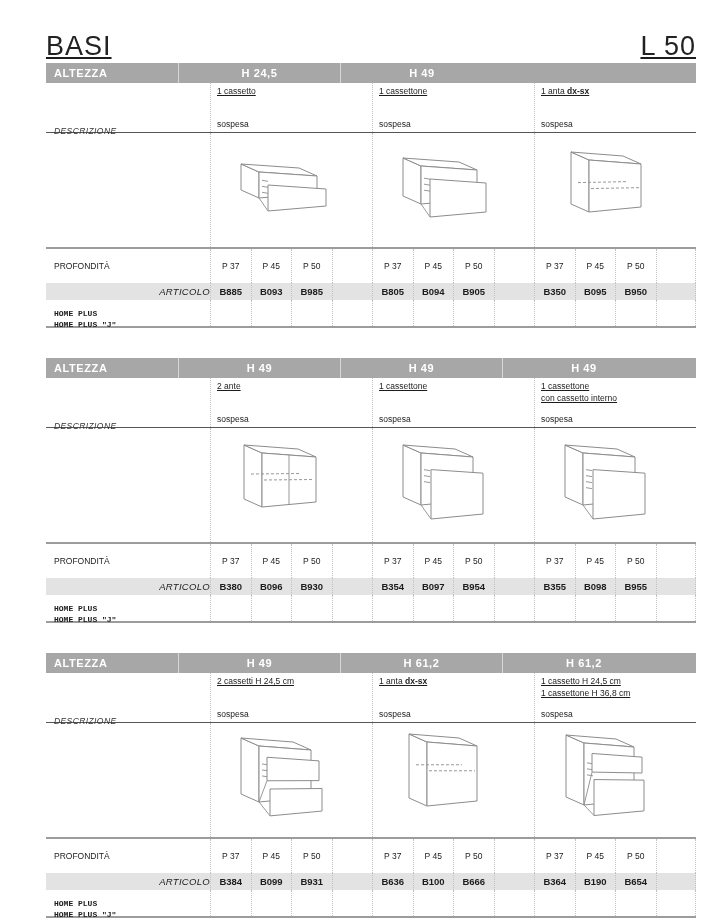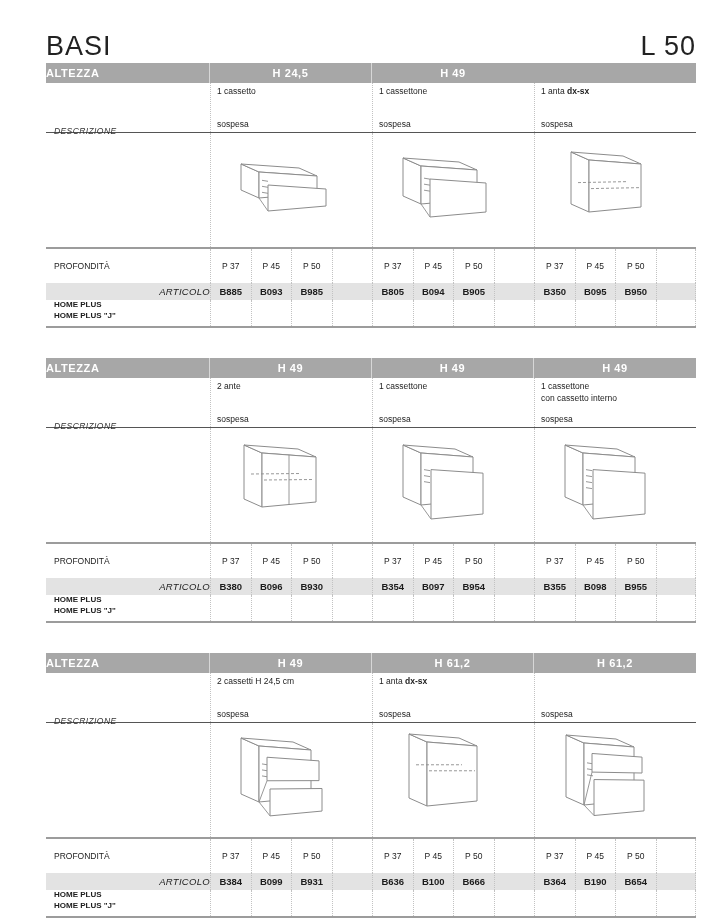--- a/index.html
+++ b/index.html
@@ -1,51 +1,51 @@
 <!DOCTYPE html>
 <html style="--hdr: #a7a7a7; --art: #e3e3e3; --gline: #9c9c9c; --dot: #c2c2c2;"><head>
 <meta charset="utf-8">
 <style>
   html,body{margin:0;padding:0;background:#fff;}
   .page{position:relative;width:726px;height:920px;background:#fff;overflow:hidden;
         font-family:"Liberation Sans",sans-serif;color:#1c1c1c;}
   .content{position:absolute;left:46px;top:0;width:650px;}
   .titlebar{display:flex;justify-content:space-between;align-items:flex-end;
-            margin-top:28px;height:32px;margin-bottom:3px;}
+            margin-top:28px;height:32px;margin-bottom:3px;text-decoration:underline;}
   .title{font-size:27px;font-weight:400;letter-spacing:1px;color:#222;line-height:1;}
   .tbl{width:650px;}
   .tbl + .tbl{margin-top:30px;}
   
   .hdr{height:20px;background:var(--hdr,#a7a7a7);display:flex;color:#fff;
        font-weight:bold;font-size:11px;letter-spacing:.6px;}
-  .hdr-c0{width:164px;display:flex;align-items:center;box-sizing:border-box;
+  .hdr-c0{width:133px;display:flex;align-items:center;padding-left:8px;box-sizing:border-box;
           border-right:1px solid rgba(255,255,255,.55);}
   .hdr-ch{width:162px;display:flex;align-items:center;justify-content:center;box-sizing:border-box;}
   .hdr-ch:not(:last-child){border-right:1px solid rgba(255,255,255,.55);}
   
   .desc-row{display:flex;height:49px;border-bottom:1px solid #555;font-size:8.5px;}
   .desc-label{width:164px;display:flex;align-items:center;padding-left:8px;box-sizing:border-box;
               font-style:italic;letter-spacing:.4px;color:#333;margin-top:46px;}
   .desc-col{width:162px;box-sizing:border-box;border-left:1px dotted var(--dot,#c2c2c2);
-            position:relative;padding:3px 4px 0 6px;}
+            position:relative;padding:3px 4px 0 6px;text-decoration:underline;}
   .desc-top{line-height:1.4;}
   .mounting{position:absolute;left:6px;bottom:3px;}
   
   .draw-row{display:flex;height:114px;border-bottom:2px solid var(--gline,#9c9c9c);}
   .draw-label{width:164px;}
   .draw-col{width:162px;box-sizing:border-box;border-left:1px dotted var(--dot,#c2c2c2);
             display:flex;align-items:center;justify-content:center;}
   
   .prof-row{display:flex;height:34px;align-items:center;font-size:8.5px;}
   .art-row{display:flex;height:17px;align-items:center;font-size:9.5px;background:var(--art,#e3e3e3);text-align:right;}
   .hp-row{display:flex;height:26px;border-bottom:2px solid var(--gline,#9c9c9c);
           font-size:8px;font-weight:bold;}
   .row-label{width:164px;box-sizing:border-box;padding-left:8px;}
   .row-label.it{font-style:italic;letter-spacing:.3px;}
-  .hp-label{width:164px;box-sizing:border-box;padding:0 0 0 8px;line-height:1.35;}
+  .hp-label{width:164px;box-sizing:border-box;padding:9px 0 0 8px;line-height:1.35;font-family:Liberation Mono, monospace;}
   .sub{width:40.5px;box-sizing:border-box;border-left:1px dotted var(--dot,#c2c2c2);
        height:100%;display:flex;align-items:center;justify-content:center;}
   .sub.last{border-right:1px dotted var(--dot,#c2c2c2);}
   .code{font-weight:bold;}
   .pagenum{margin-top:11px;font-size:10px;color:#333;}
   svg{display:block;}
 </style>
 </head>
 <body>
 
@@ -311,20 +311,24 @@
               </div>
               <div class="mounting">sospesa</div>
             </div>
             <div class="desc-col">
               <div class="desc-top">
                 <div><span>1 anta </span><b>dx-sx</b></div>
               </div>
               <div class="mounting">sospesa</div>
             </div>
             <div class="desc-col">
+              <div class="desc-top">
+                <div>1 cassetto H 24,5 cm</div>
+                <div>1 cassettone H 36,8 cm</div>
+              </div>
               <div class="mounting">sospesa</div>
             </div>
           </div>
           <div class="draw-row">
             <div class="draw-label"></div>
             <div class="draw-col">
               <div>
                 <svg width="150" height="108" viewBox="0 0 150 108">
                   <polygon points="24,12 42,20 42,76 24,68" fill="#fff" stroke="#8c8c8c" stroke-width="1" stroke-linejoin="round"></polygon>
                   <polygon points="42,20 94,24 76,16 24,12" fill="#fff" stroke="#8c8c8c" stroke-width="1" stroke-linejoin="round"></polygon>

